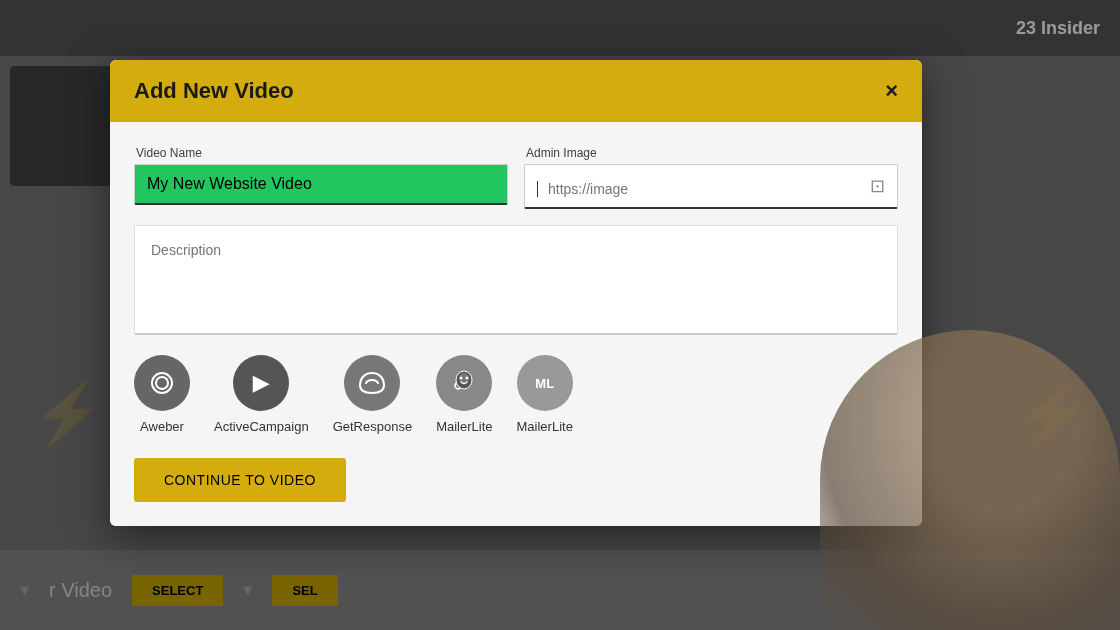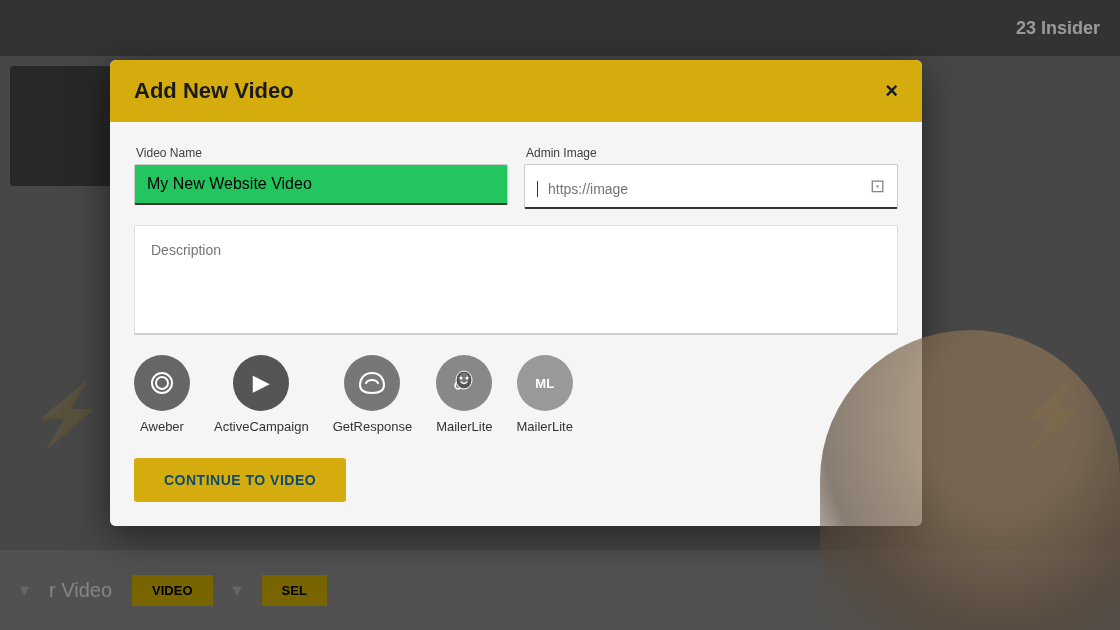--- a/index.html
+++ b/index.html
@@ -279,25 +279,25 @@
     }
 
     .icon-aweber { background: #666; }
     .icon-activecampaign { background: #555; }
     .icon-getresponse { background: #777; }
     .icon-mailchimp { background: #888; }
     .icon-mailerlite { background: #999; }
 
     .continue-btn {
       background: #D4AC0D;
-      color: #0c4a6e;
+      color: #000000;
       border: none;
       padding: 14px 30px;
       font-size: 14px;
-      font-weight: bold;
+      font-weight: normal;
       letter-spacing: 0.5px;
       cursor: pointer;
       border-radius: 3px;
       text-transform: uppercase;
     }
   </style>
 </head>
 <body>
 
 <div class="bg">
@@ -307,21 +307,21 @@
   </div>
   <div class="bg-content">
     <div class="bg-video-thumb"></div>
     <div class="bg-video-thumb" style="background:#333;"></div>
     <div class="bg-logo-left">⚡</div>
     <div class="bg-logo-right">⚡</div>
   </div>
   <div class="bg-bottom">
     <div class="bg-chevron">▾</div>
     <div class="bg-bottom-text">r Video</div>
-    <button class="bg-select-btn">VIDEO</button>
+    <button class="bg-select-btn">SELECT</button>
     <div class="bg-chevron">▾</div>
     <button class="bg-select-btn">SEL</button>
   </div>
 </div>
 
 <div class="overlay"></div>
 
 <div class="modal-container">
   <div class="modal-header">
     <span class="modal-title">Add New Video</span>

